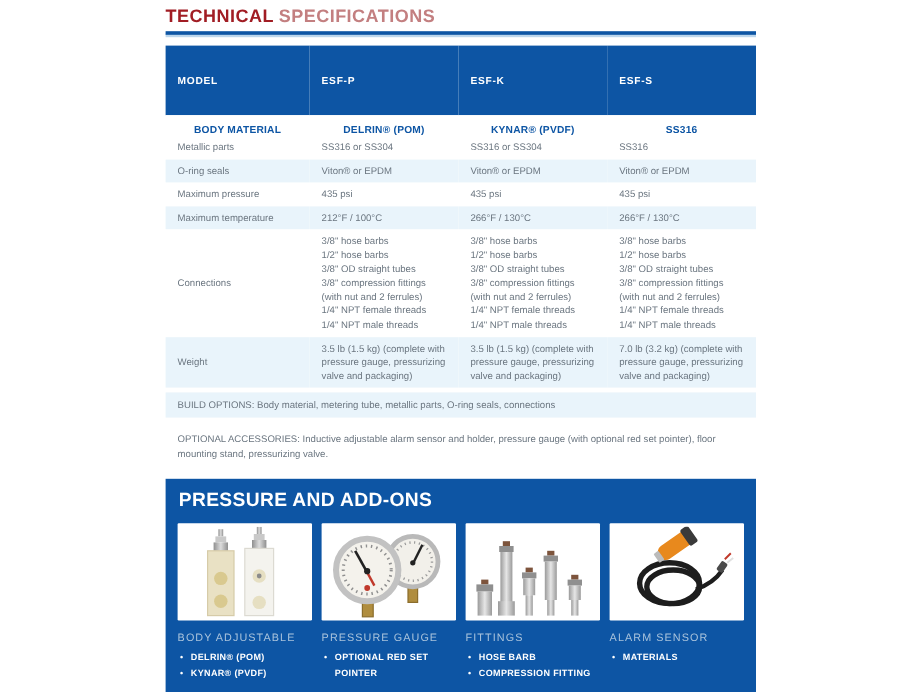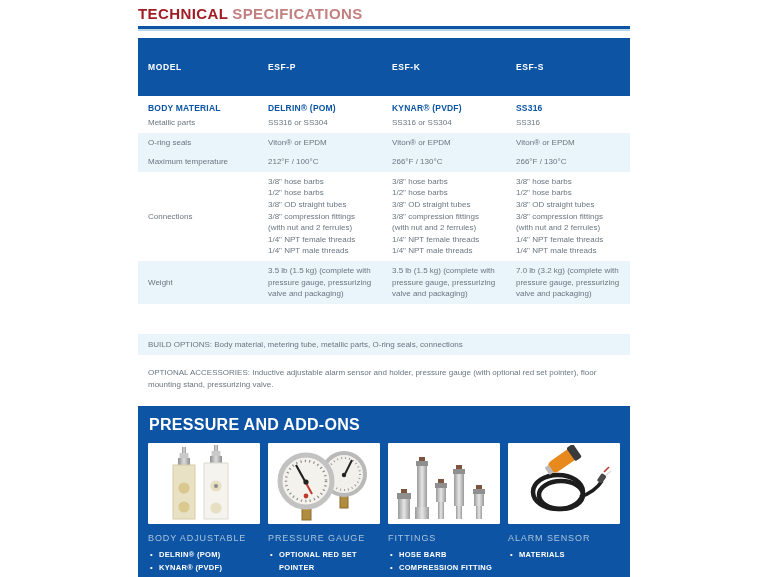--- a/index.html
+++ b/index.html
@@ -13,27 +13,27 @@
   .title-primary { color:#a11d24; }
   .title-secondary { color:#c37f80; font-weight:600; margin-left:4px; }
   .title-rule { margin-top:4px; height:3px; background:#0d55a4; box-shadow:0 2px 0 #bcd6ec; }
 
   
   table.spec { margin-top:9px; width:100%; border-collapse:collapse; table-layout:fixed; }
   table.spec th, table.spec td { text-align:left; vertical-align:middle; }
   thead th { background:#0d55a4; color:#ffffff; font-size:8.5px; font-weight:700;
              letter-spacing:.6px; padding:24px 10px; }
   tr.bm-row td { background:#ffffff; color:#0d55a4; font-weight:700; font-size:8.5px;
-                 letter-spacing:.2px; padding:7px 10px 0; }
+                 letter-spacing:.2px; padding:7px 10px 0;text-align:center; }
   tbody td.cell { font-size:8px; color:#6b7680; padding:4px 10px; line-height:1.45; }
   tr.alt td { background:#e9f4fb; }
   td .ln { display:block; }
 
   
-  .note-bar { margin-top:30px; background:#e9f4fb; padding:6px 10px; font-size:8px; color:#6b7680; }
+  .note-bar { margin-top:4px; background:#e9f4fb; padding:6px 10px; font-size:8px; color:#6b7680; }
   .note-plain { margin-top:6px; background:#ffffff; padding:6px 10px 2px; font-size:8px;
                 color:#6b7680; line-height:1.55; }
 
   
   .addons { margin-top:12px; background:#0d55a4; height:189px; overflow:hidden; padding:9px 10px 10px; }
   .addons-title { color:#ffffff; font-size:16px; font-weight:800; letter-spacing:.3px; margin:1px 0 9px 1px; }
   .cards { display:flex; justify-content:space-between; }
   .card-col { width:112px; }
   .card { height:81px; background:#ffffff; border-radius:1px; display:flex;
           align-items:center; justify-content:center; overflow:hidden; }
@@ -84,20 +84,26 @@
             <td class="cell">SS316 or SS304</td>
             <td class="cell">SS316 or SS304</td>
             <td class="cell">SS316</td>
           </tr>
           <tr class="alt">
             <td class="cell">O-ring seals</td>
             <td class="cell">Viton® or EPDM</td>
             <td class="cell">Viton® or EPDM</td>
             <td class="cell">Viton® or EPDM</td>
           </tr>
+          <tr class="">
+            <td class="cell">Maximum pressure</td>
+            <td class="cell">435 psi</td>
+            <td class="cell">435 psi</td>
+            <td class="cell">435 psi</td>
+          </tr>
           <tr class="alt">
             <td class="cell">Maximum temperature</td>
             <td class="cell">212°F / 100°C</td>
             <td class="cell">266°F / 130°C</td>
             <td class="cell">266°F / 130°C</td>
           </tr>
           <tr class="">
             <td class="cell">Connections</td>
             <td class="cell">
               <span class="ln">3/8" hose barbs</span>

